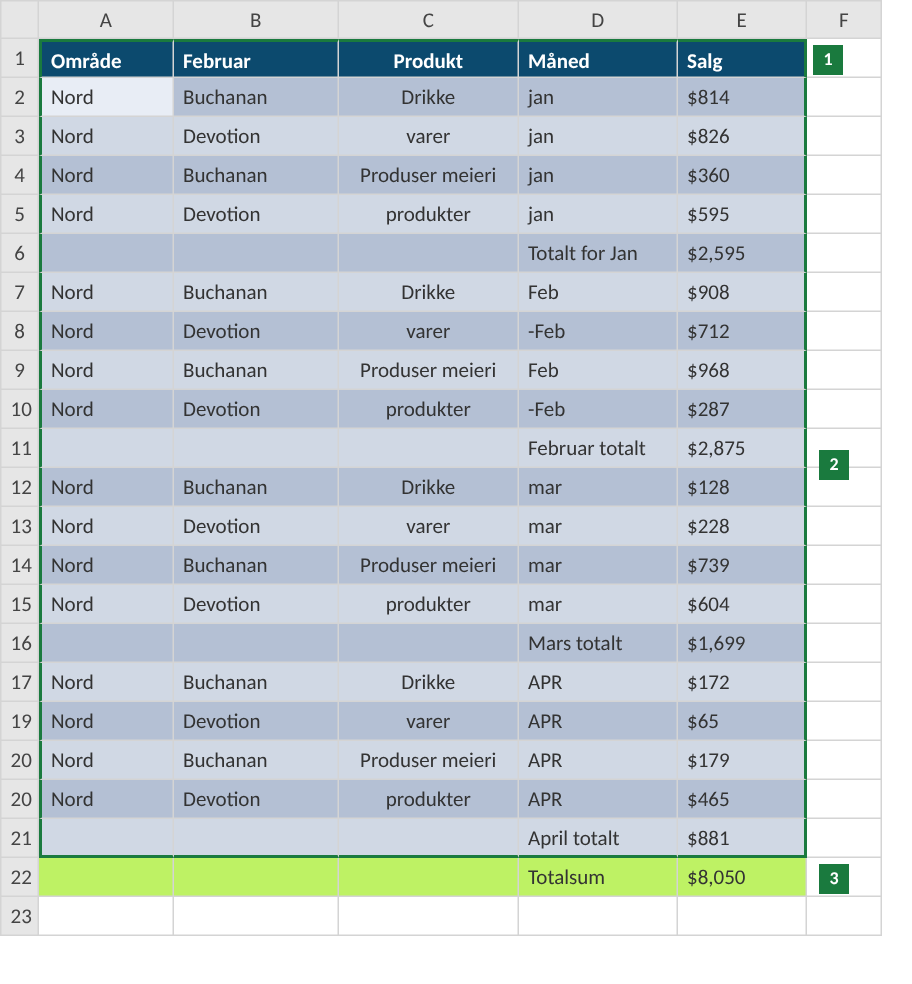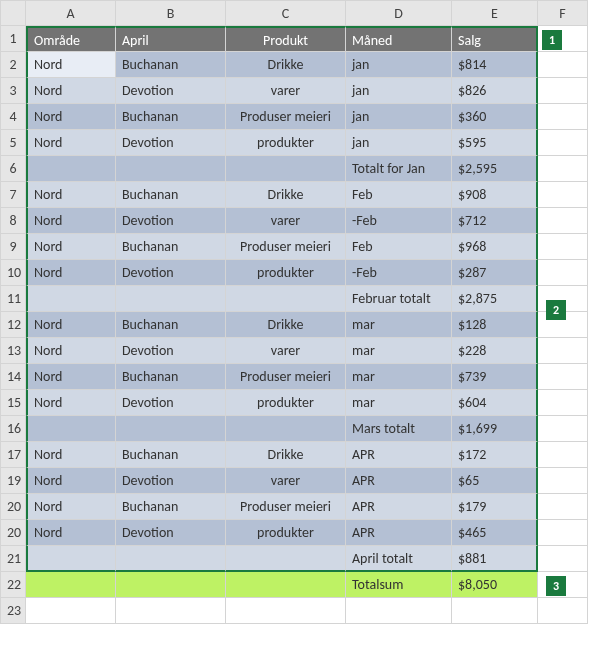--- a/index.html
+++ b/index.html
@@ -1,21 +1,21 @@
 <!DOCTYPE html>
 <html><head>
 <meta charset="utf-8">
 <style>
 body{margin:0;font-family:Calibri,Arial,sans-serif;font-size:14px;color:#333;background:#fff}
 .sheet{display:grid;grid-template-columns:26px 90px 110px 120px 106px 86px 50px;user-select:none}
 .cell{border-right:1px solid #d4d4d4;border-bottom:1px solid #d4d4d4;height:26px;line-height:26px;padding:0 6px;box-sizing:border-box;overflow:hidden;white-space:nowrap}
 .colhdr{background:#e6e6e6;text-align:center;color:#444;border-top:1px solid #d4d4d4}
 .rowhdr{background:#e6e6e6;text-align:center;color:#444;border-left:1px solid #d4d4d4}
 .corner{background:#e6e6e6;border-top:1px solid #d4d4d4;border-left:1px solid #d4d4d4}
-.thead{background:#737373;color:#fff;font-weight:400}
+.thead{background:#0c4a6e;color:#fff;font-weight:700}
 .band-dark{background:#b4c0d4}
 .band-light{background:#d0d8e4}
 .r{text-align:left}
 .cc{text-align:center}
 .totrow{background:#bef264}
 .sel-top{border-top:2px solid #1a7a3e}
 .sel-bot{border-bottom:2px solid #1a7a3e}
 .sel-l{border-left:2px solid #1a7a3e}
 .sel-r{border-right:2px solid #1a7a3e}
 .active{background:#e8edf5}
@@ -29,21 +29,21 @@
 <div class="sheet" id="sheet">
       <div class="cell corner"></div>
       <div class="cell colhdr">A</div>
       <div class="cell colhdr">B</div>
       <div class="cell colhdr">C</div>
       <div class="cell colhdr">D</div>
       <div class="cell colhdr">E</div>
       <div class="cell colhdr">F</div>
       <div class="cell rowhdr">1</div>
       <div class="cell thead sel-l sel-top">Område</div>
-      <div class="cell thead sel-top">April</div>
+      <div class="cell thead sel-top">Februar</div>
       <div class="cell thead cc sel-top">Produkt</div>
       <div class="cell thead sel-top">Måned</div>
       <div class="cell thead r sel-r sel-top">Salg</div>
       <div class="cell "></div>
       <div class="cell rowhdr">2</div>
       <div class="cell band-dark sel-l active">Nord</div>
       <div class="cell band-dark">Buchanan</div>
       <div class="cell band-dark cc">Drikke</div>
       <div class="cell band-dark">jan</div>
       <div class="cell band-dark sel-r r">$814</div>

